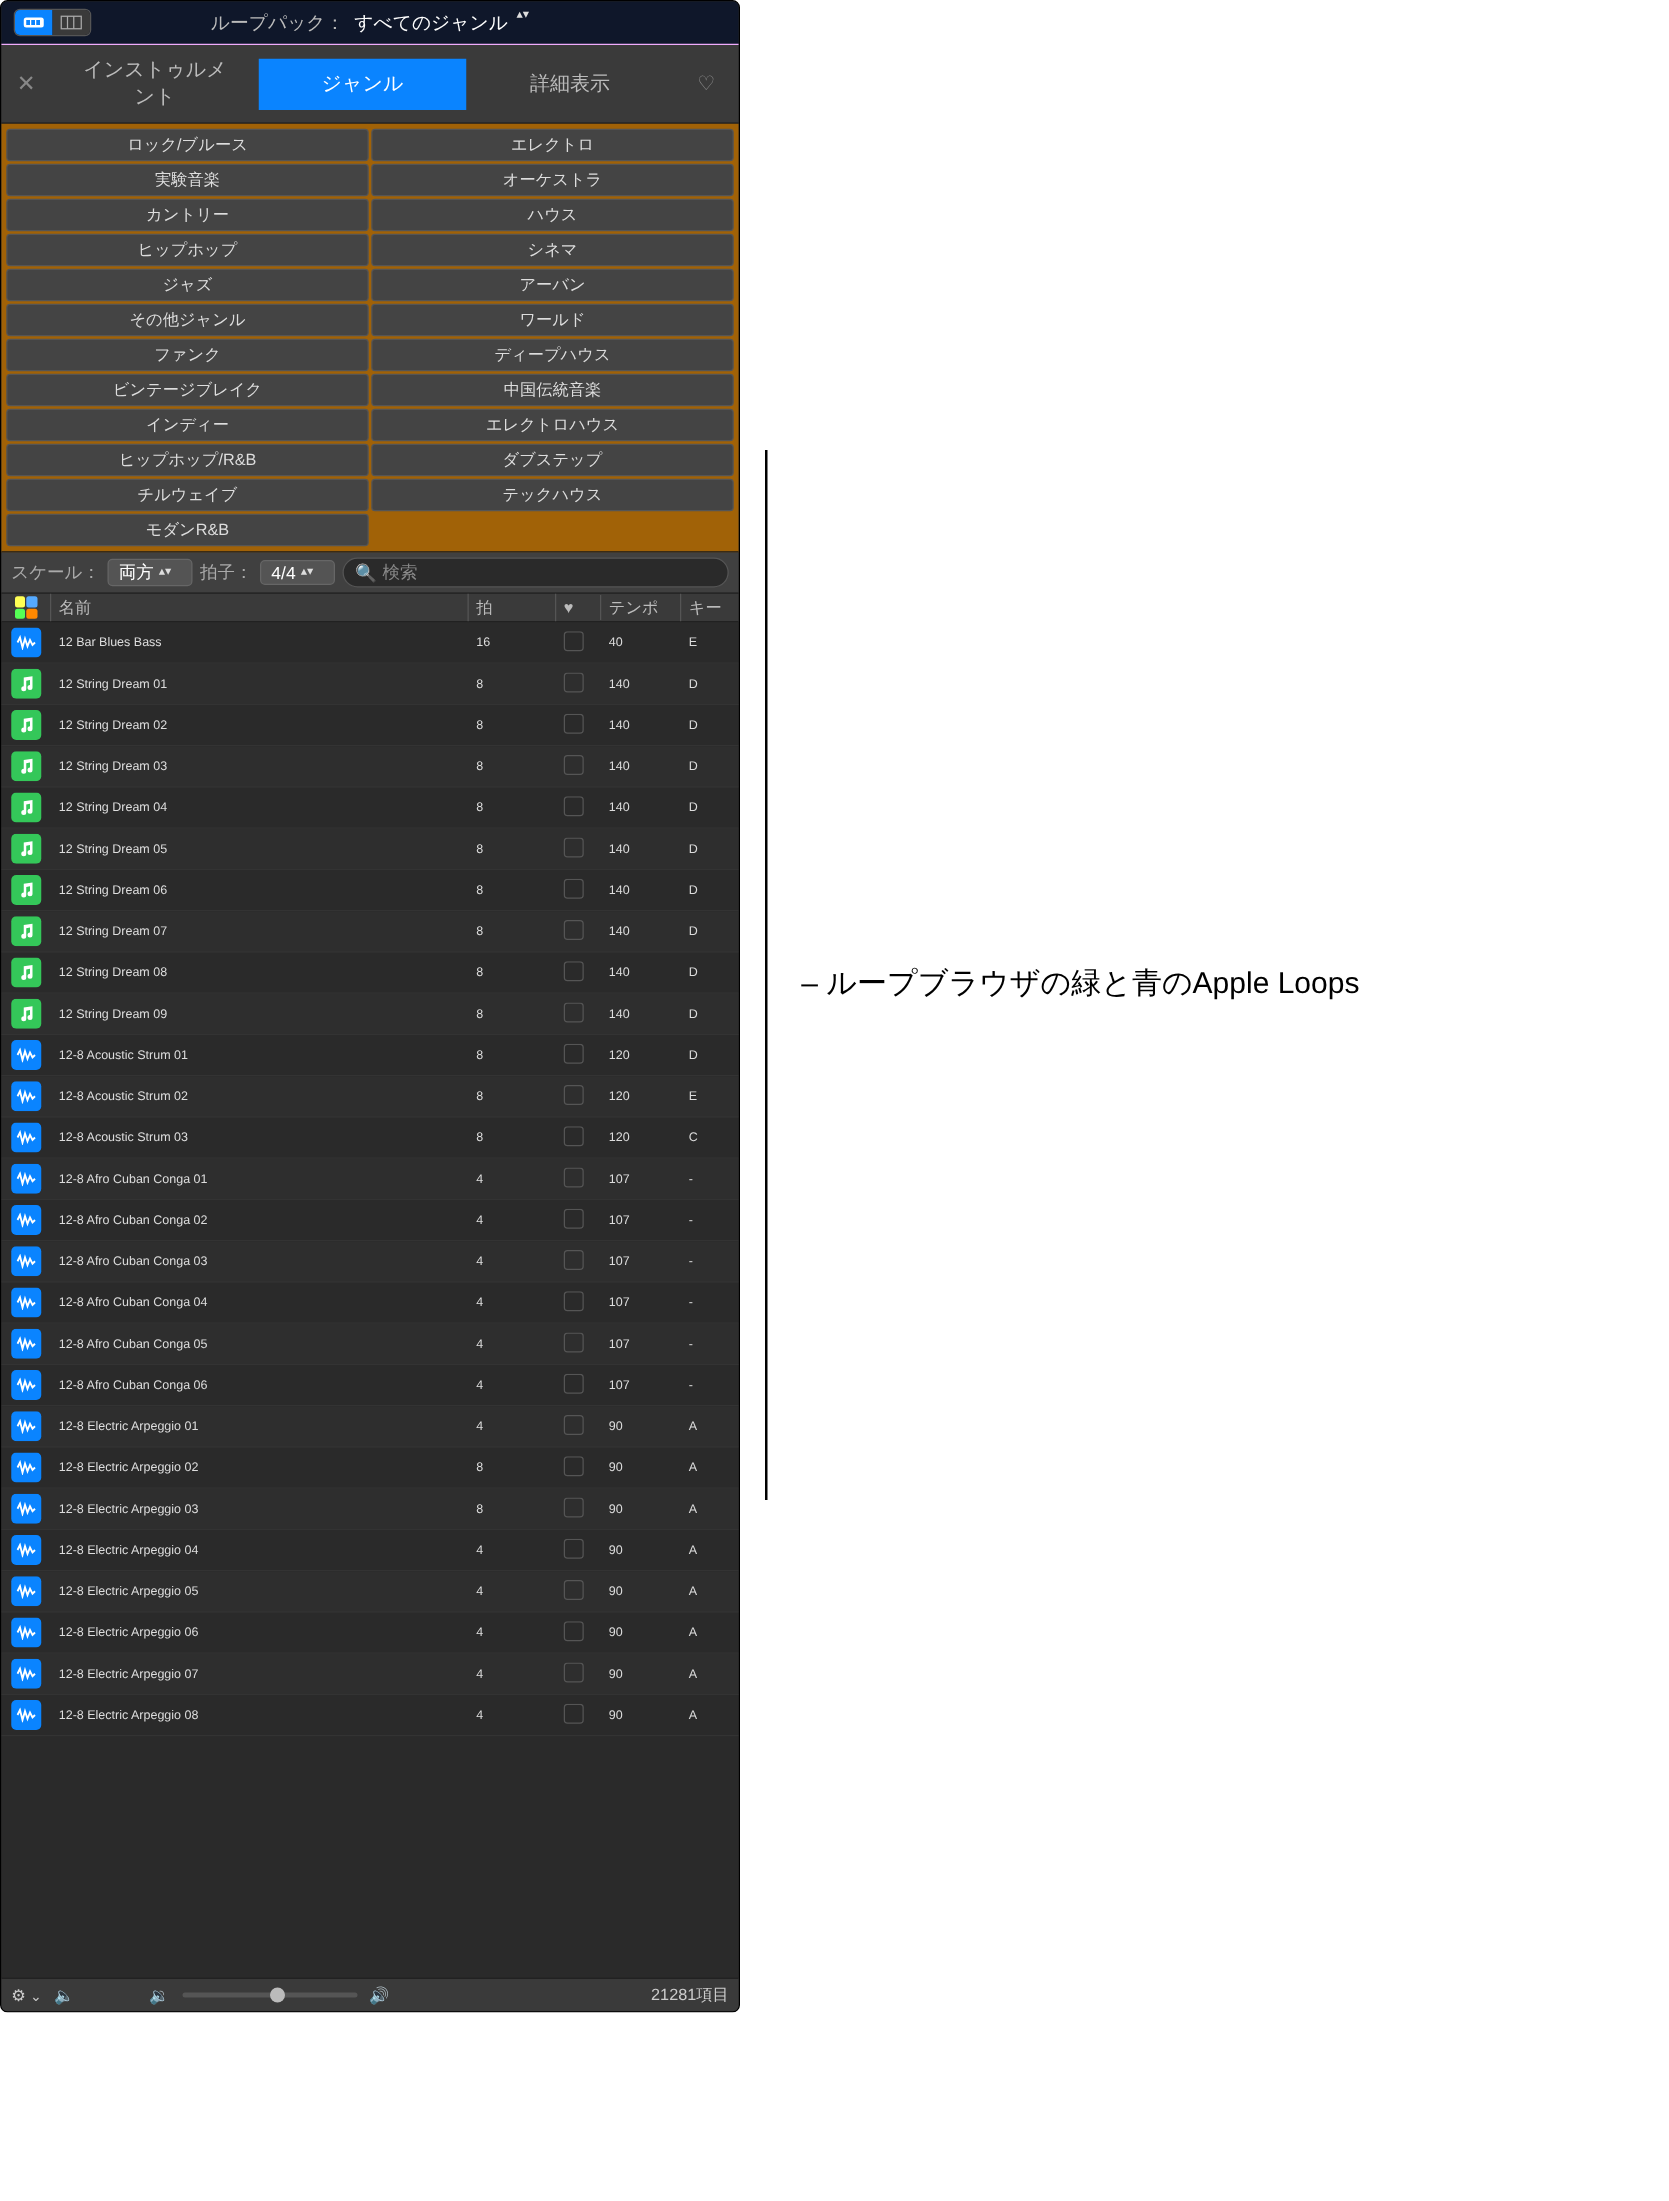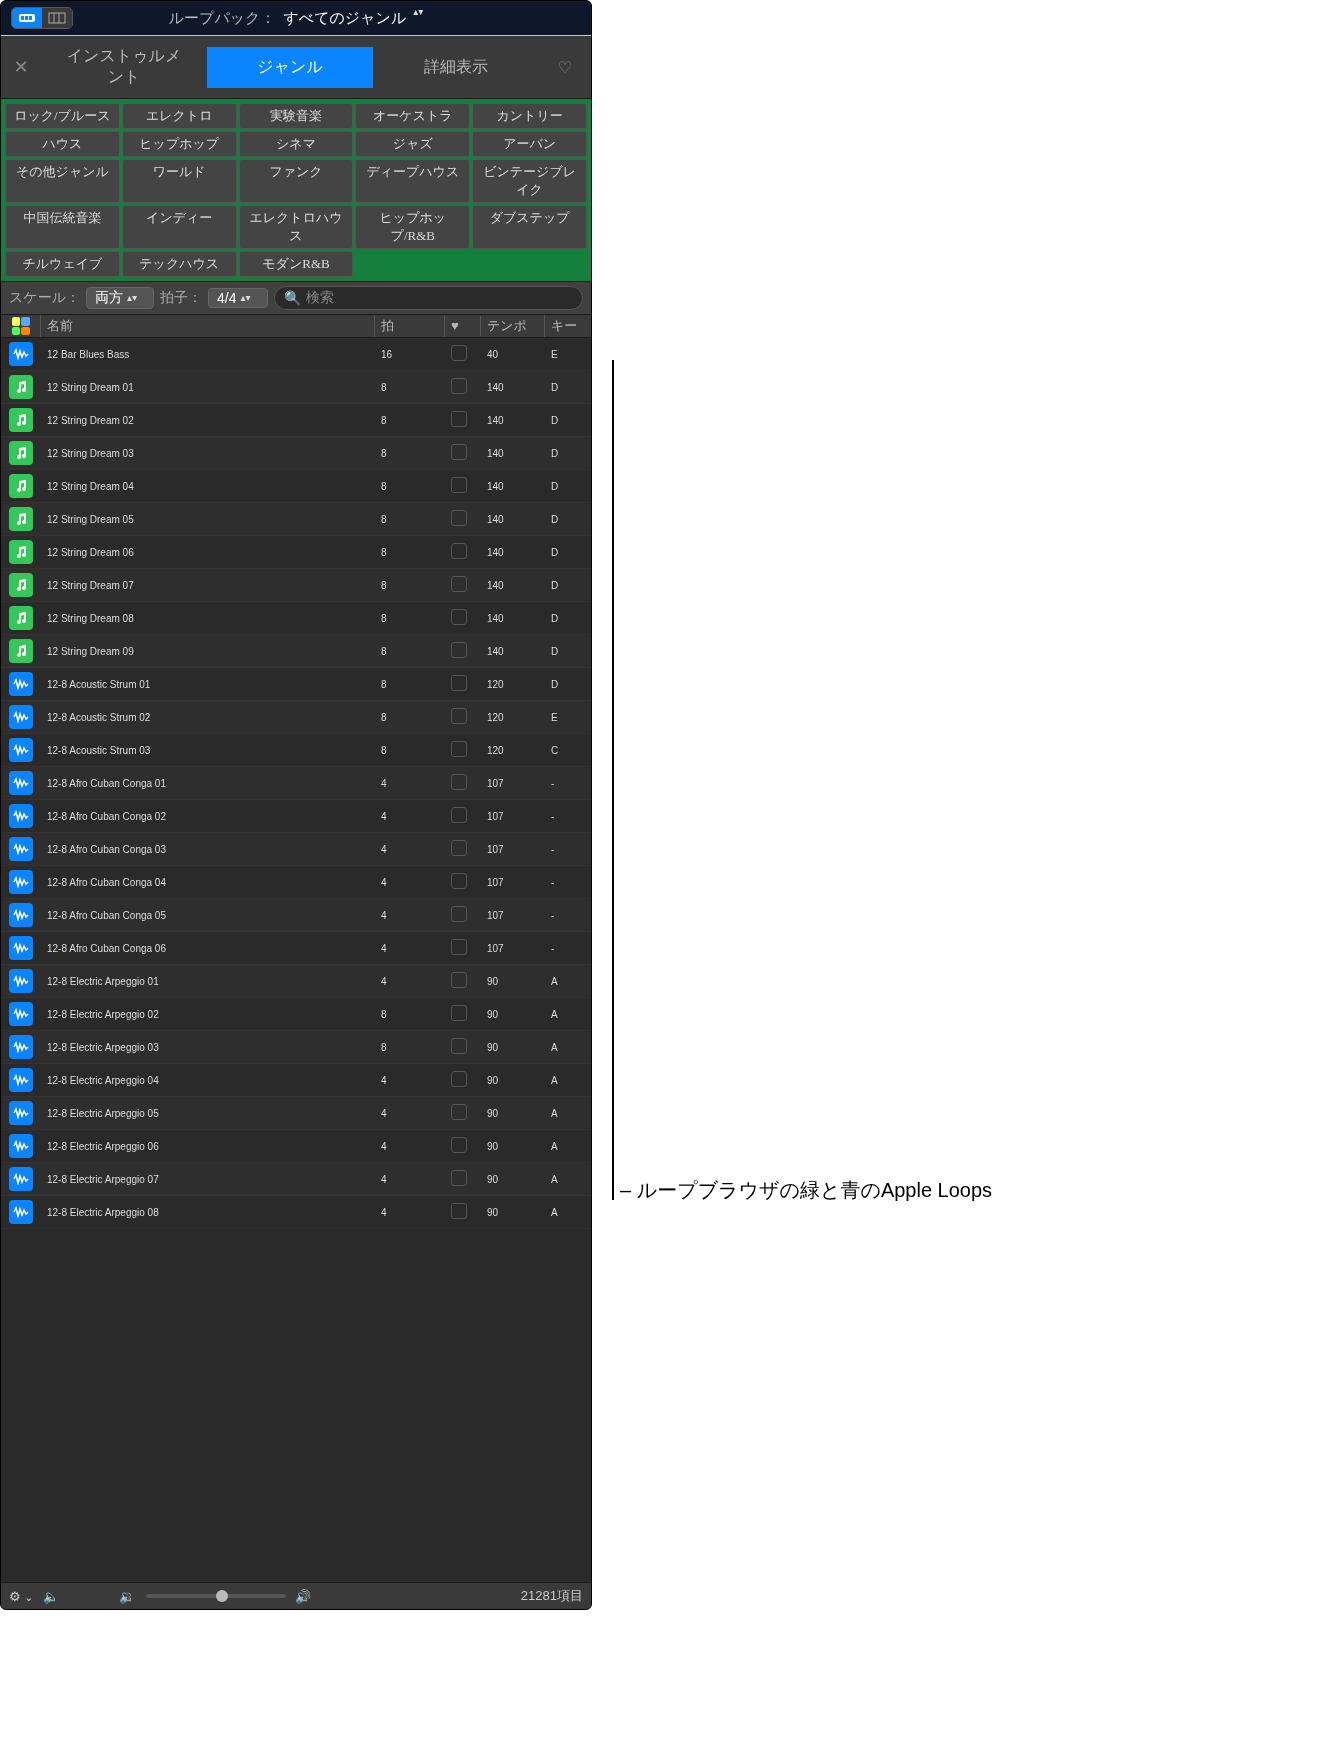--- a/index.html
+++ b/index.html
@@ -8,21 +8,21 @@
 .view-toggle { display:flex; border-radius:5px; overflow:hidden; border:1px solid #555; }
 .view-btn { width:30px; height:20px; background:#3a3a3a; border:none; display:flex; align-items:center; justify-content:center; cursor:pointer; }
 .view-btn.active { background:#0a84ff; }
 .loop-pack { color:#bbb; font-size:15px; margin-left:auto; margin-right:auto; display:flex; gap:8px; align-items:center; position:absolute; left:50%; transform:translateX(-50%);}
 .dd { color:#fff; display:flex; align-items:flex-start; gap:3px; cursor:pointer;}
 .tabs { display:flex; align-items:center; background:#3a3a3a; border-bottom:1px solid #1a1a1a; font-size:16px; }
 .tab-close { width:40px; color:#888; text-align:center; cursor:pointer; font-size:18px;}
 .tab { flex:0 0 auto; padding:10px 18px; color:#bbb; text-align:center; cursor:pointer; width:130px;}
 .tab.active { background:#0a84ff; color:#fff; }
 .heart-tab { width:40px; margin-left:auto; margin-right:6px; text-align:center; color:#888; cursor:pointer;}
-.genres { background:#15803d; padding:4px; display:grid; grid-template-columns:repeat(5,1fr); gap:2px; border-bottom:1px solid #1a1a1a;font-family:Liberation Serif, serif;}
+.genres { background:#a16207; padding:4px; display:grid; grid-template-columns:repeat(2,1fr); gap:2px; border-bottom:1px solid #1a1a1a;}
 .genre-btn { background:#444; color:#ddd; border:1px solid #555; border-radius:3px; padding:3px 4px; font-size:13px; text-align:center; cursor:pointer;}
 .scale-row { background:#404040; display:flex; align-items:center; gap:6px; padding:4px 8px; border-bottom:1px solid #1a1a1a; color:#aaa; font-size:14px;}
 .select { background:#545454; border:1px solid #666; border-radius:4px; padding:1px 16px 1px 8px; color:#fff; position:relative; cursor:pointer; display:flex; align-items:center;}
 .up-down { color:#ddd; font-size:10px; margin-left:4px; line-height:6px; display:inline-flex; flex-direction:column;}
 .search { flex:1; margin-left:auto; background:#2a2a2a; border:1px solid #555; border-radius:12px; padding:2px 10px; color:#888; display:flex; align-items:center; gap:4px; cursor:text;}
 .header-row, .row { display:grid; grid-template-columns:40px 1fr 70px 36px 64px 46px; align-items:center; }
 .header-row { background:#3a3a3a; color:#bbb; font-size:13px; border-bottom:1px solid #1a1a1a; height:22px;}
 .header-row > div { padding:2px 6px; border-right:1px solid #555; white-space:nowrap; overflow:hidden;font-family:Liberation Serif, serif;}
 .header-row > div:last-child{border-right:none;}
 .list { overflow-y:auto; flex:1; background:#2a2a2a; scrollbar-width:thin;}
@@ -30,21 +30,21 @@
 .row:nth-child(even){background:#2e2e2e;}
 .row > div { padding:0 6px; white-space:nowrap; overflow:hidden;}
 .icon-cell { display:flex; align-items:center; justify-content:center;}
 .loop-icon { width:24px; height:24px; border-radius:4px; display:flex; align-items:center; justify-content:center;}
 .loop-icon.audio { background:#0a84ff;}
 .loop-icon.midi  { background:#34c759;}
 .fav-box { width:14px;height:14px;border:1px solid #555;border-radius:3px;display:inline-block;cursor:pointer;}
 .footer { background:#3a3a3a; border-top:1px solid #1a1a1a; display:flex; align-items:center; padding:4px 8px; gap:10px; color:#ccc; font-size:13px;}
 .slider{flex:0 0 140px;height:4px;background:#555;border-radius:2px;position:relative;cursor:pointer;}
 .slider::after{content:"";position:absolute;left:50%;top:-4px;width:12px;height:12px;background:#bbb;border-radius:50%;}
-.callout{margin-top:770px; margin-left:10px; color:#000; font-size:20px; display:flex; align-items:center;white-space:nowrap;}
+.callout{margin-top:770px; margin-left:10px; color:#000; font-size:24px; display:flex; align-items:flex-start;white-space:nowrap;gap:21px;}
 .bracket{border-right:2px solid #000; width:10px; height:840px; margin-right:6px; position:relative; top:-410px;}
 svg { display:block; }
 .color-icon{width:18px;height:18px;display:grid;grid-template-columns:1fr 1fr;grid-template-rows:1fr 1fr;gap:1px;}
 .color-icon div{border-radius:2px;}
 </style>
 </head>
 <body>
 
 <div class="panel">
 

